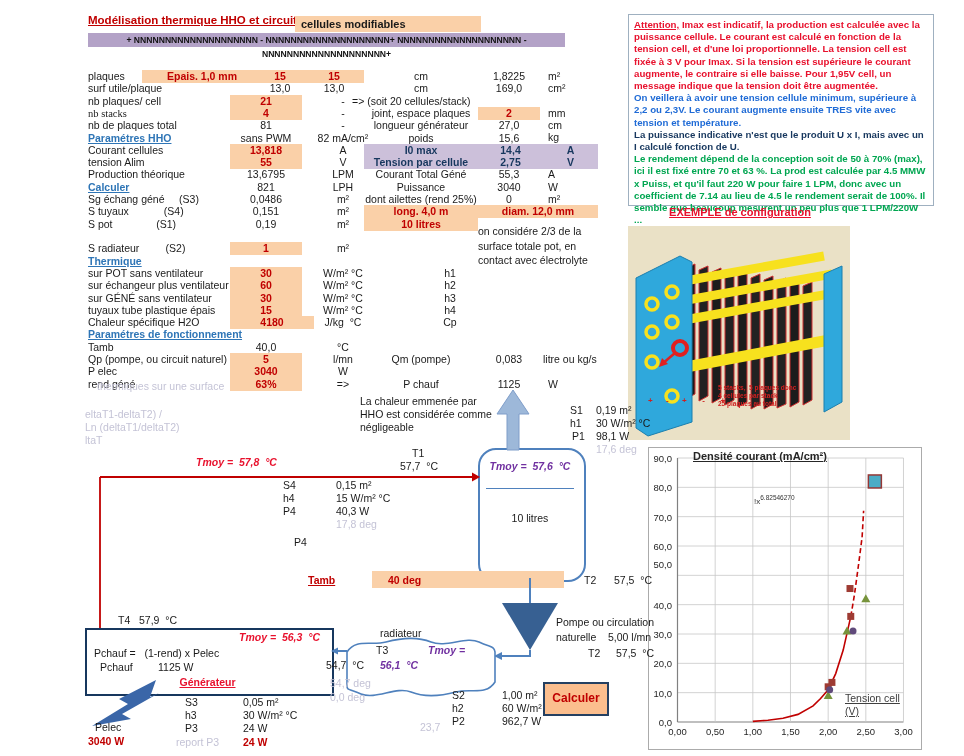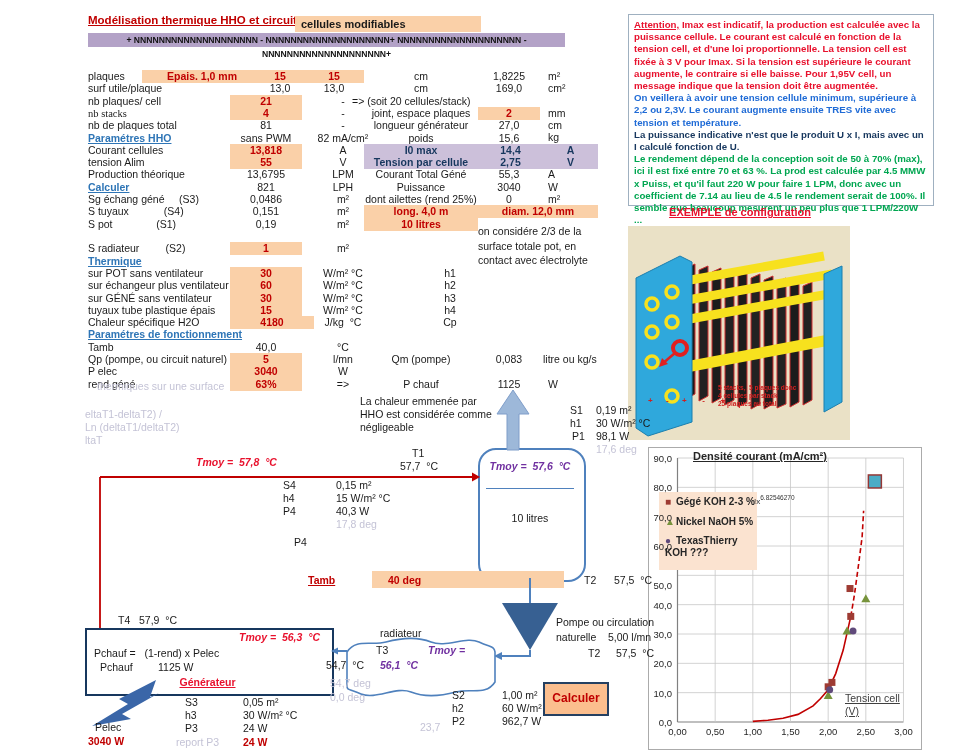--- a/index.html
+++ b/index.html
@@ -350,37 +350,32 @@
       <div class="c al-l" style="left: 185px; top: 722px;">P3</div>
       <div class="c al-l" style="left: 243px; top: 722px;">24 W</div>
       <div class="c al-l gr" style="left: 176px; top: 736px;">report P3</div>
       <div class="c al-l rb" style="left: 243px; top: 736px;">24 W</div>
       <div class="c al-l" style="left: 95px; top: 721px;">Pelec</div>
       <div class="c al-l rb" style="left: 88px; top: 735px;">3040 W</div>
       <div class="c al-l gr" style="left: 420px; top: 721px;">23,7</div>
     </div>
 
   <div id="chart-title">Densité courant (mA/cm²)</div>
-  <div id="legend">
-      <div class="leg-item"><span class="leg-marker" style="color: rgb(158, 59, 51);">■</span>Gégé KOH 2-3 %</div>
-      <div class="leg-item"><span class="leg-marker" style="color: rgb(119, 147, 60);">▲</span>Nickel NaOH 5%</div>
-      <div class="leg-item"><span class="leg-marker" style="color: rgb(96, 74, 123);">●</span>TexasThierry KOH ???</div>
-    </div>
   <div id="chart-eq"><span>!x</span><sup>6.82546270</sup></div>
   <div id="chart-xlabel">
       <div>Tension cell</div>
       <div>(V)</div>
     </div>
   <div id="tick-layer">
       <div class="c al-r ticklbl" style="left: 640px; top: 717px; width: 32px;">0,0</div>
       <div class="c al-r ticklbl" style="left: 640px; top: 687.667px; width: 32px;">10,0</div>
       <div class="c al-r ticklbl" style="left: 640px; top: 658.334px; width: 32px;">20,0</div>
       <div class="c al-r ticklbl" style="left: 640px; top: 629.001px; width: 32px;">30,0</div>
       <div class="c al-r ticklbl" style="left: 640px; top: 599.668px; width: 32px;">40,0</div>
-      <div class="c al-r ticklbl" style="left: 640px; top: 580px; width: 32px;">50,0</div>
+      <div class="c al-r ticklbl" style="left: 640px; top: 559px; width: 32px;">50,0</div>
       <div class="c al-r ticklbl" style="left: 640px; top: 541.002px; width: 32px;">60,0</div>
       <div class="c al-r ticklbl" style="left: 640px; top: 511.669px; width: 32px;">70,0</div>
       <div class="c al-r ticklbl" style="left: 640px; top: 482.336px; width: 32px;">80,0</div>
       <div class="c al-r ticklbl" style="left: 640px; top: 453.003px; width: 32px;">90,0</div>
       <div class="c al-c ticklbl" style="left: 659.5px; top: 726px; width: 36px;">0,00</div>
       <div class="c al-c ticklbl" style="left: 697.165px; top: 726px; width: 36px;">0,50</div>
       <div class="c al-c ticklbl" style="left: 734.83px; top: 726px; width: 36px;">1,00</div>
       <div class="c al-c ticklbl" style="left: 772.495px; top: 726px; width: 36px;">1,50</div>
       <div class="c al-c ticklbl" style="left: 810.16px; top: 726px; width: 36px;">2,00</div>
       <div class="c al-c ticklbl" style="left: 847.825px; top: 726px; width: 36px;">2,50</div>

